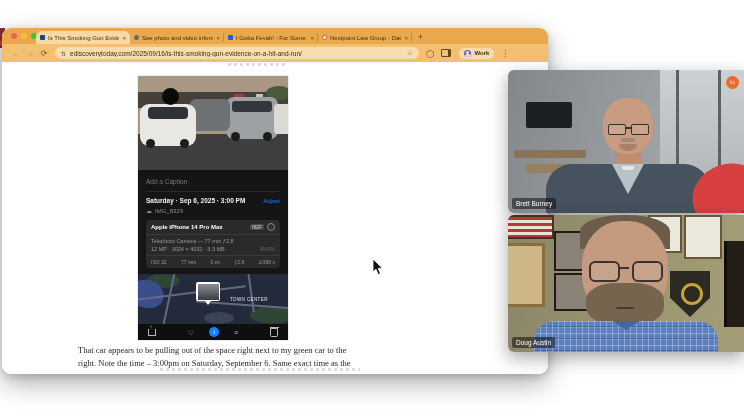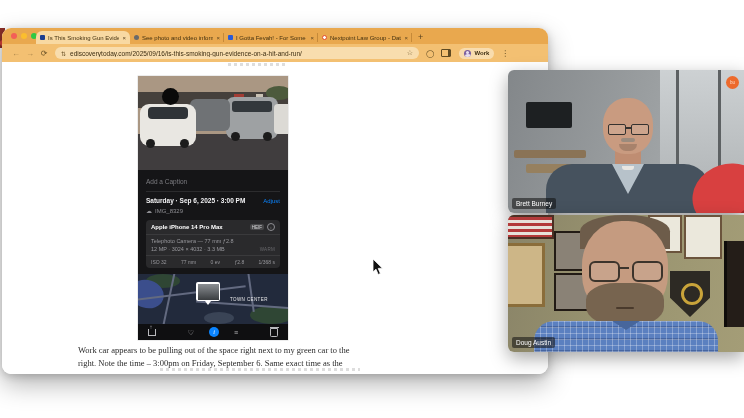--- a/index.html
+++ b/index.html
@@ -319,22 +319,22 @@
         <span class="pbgroup">
           <span class="pbi">♡</span>
           <span class="infobtn">i</span>
           <span class="pbi">≡</span>
         </span>
         <span class="trash"></span>
       </div>
     </div>
 
     <div class="abs para">
-      <div>Work car appears to be pulling out of the space right next to my green car to the</div>
-      <div>right. Note the time – 3:00pm on Friday, September 6. Same exact time as the</div>
+      <div>That car appears to be pulling out of the space right next to my green car to the</div>
+      <div>right. Note the time – 3:00pm on Saturday, September 6. Same exact time as the</div>
     </div>
     <div class="abs smudge bot"></div>
   </div>
 </div>
 
 <div class="abs feed feed1">
   <div class="winpane">
     <div class="mull" style="left:16px;"></div>
     <div class="mull" style="left:58px;"></div>
     <div class="sill"></div>

